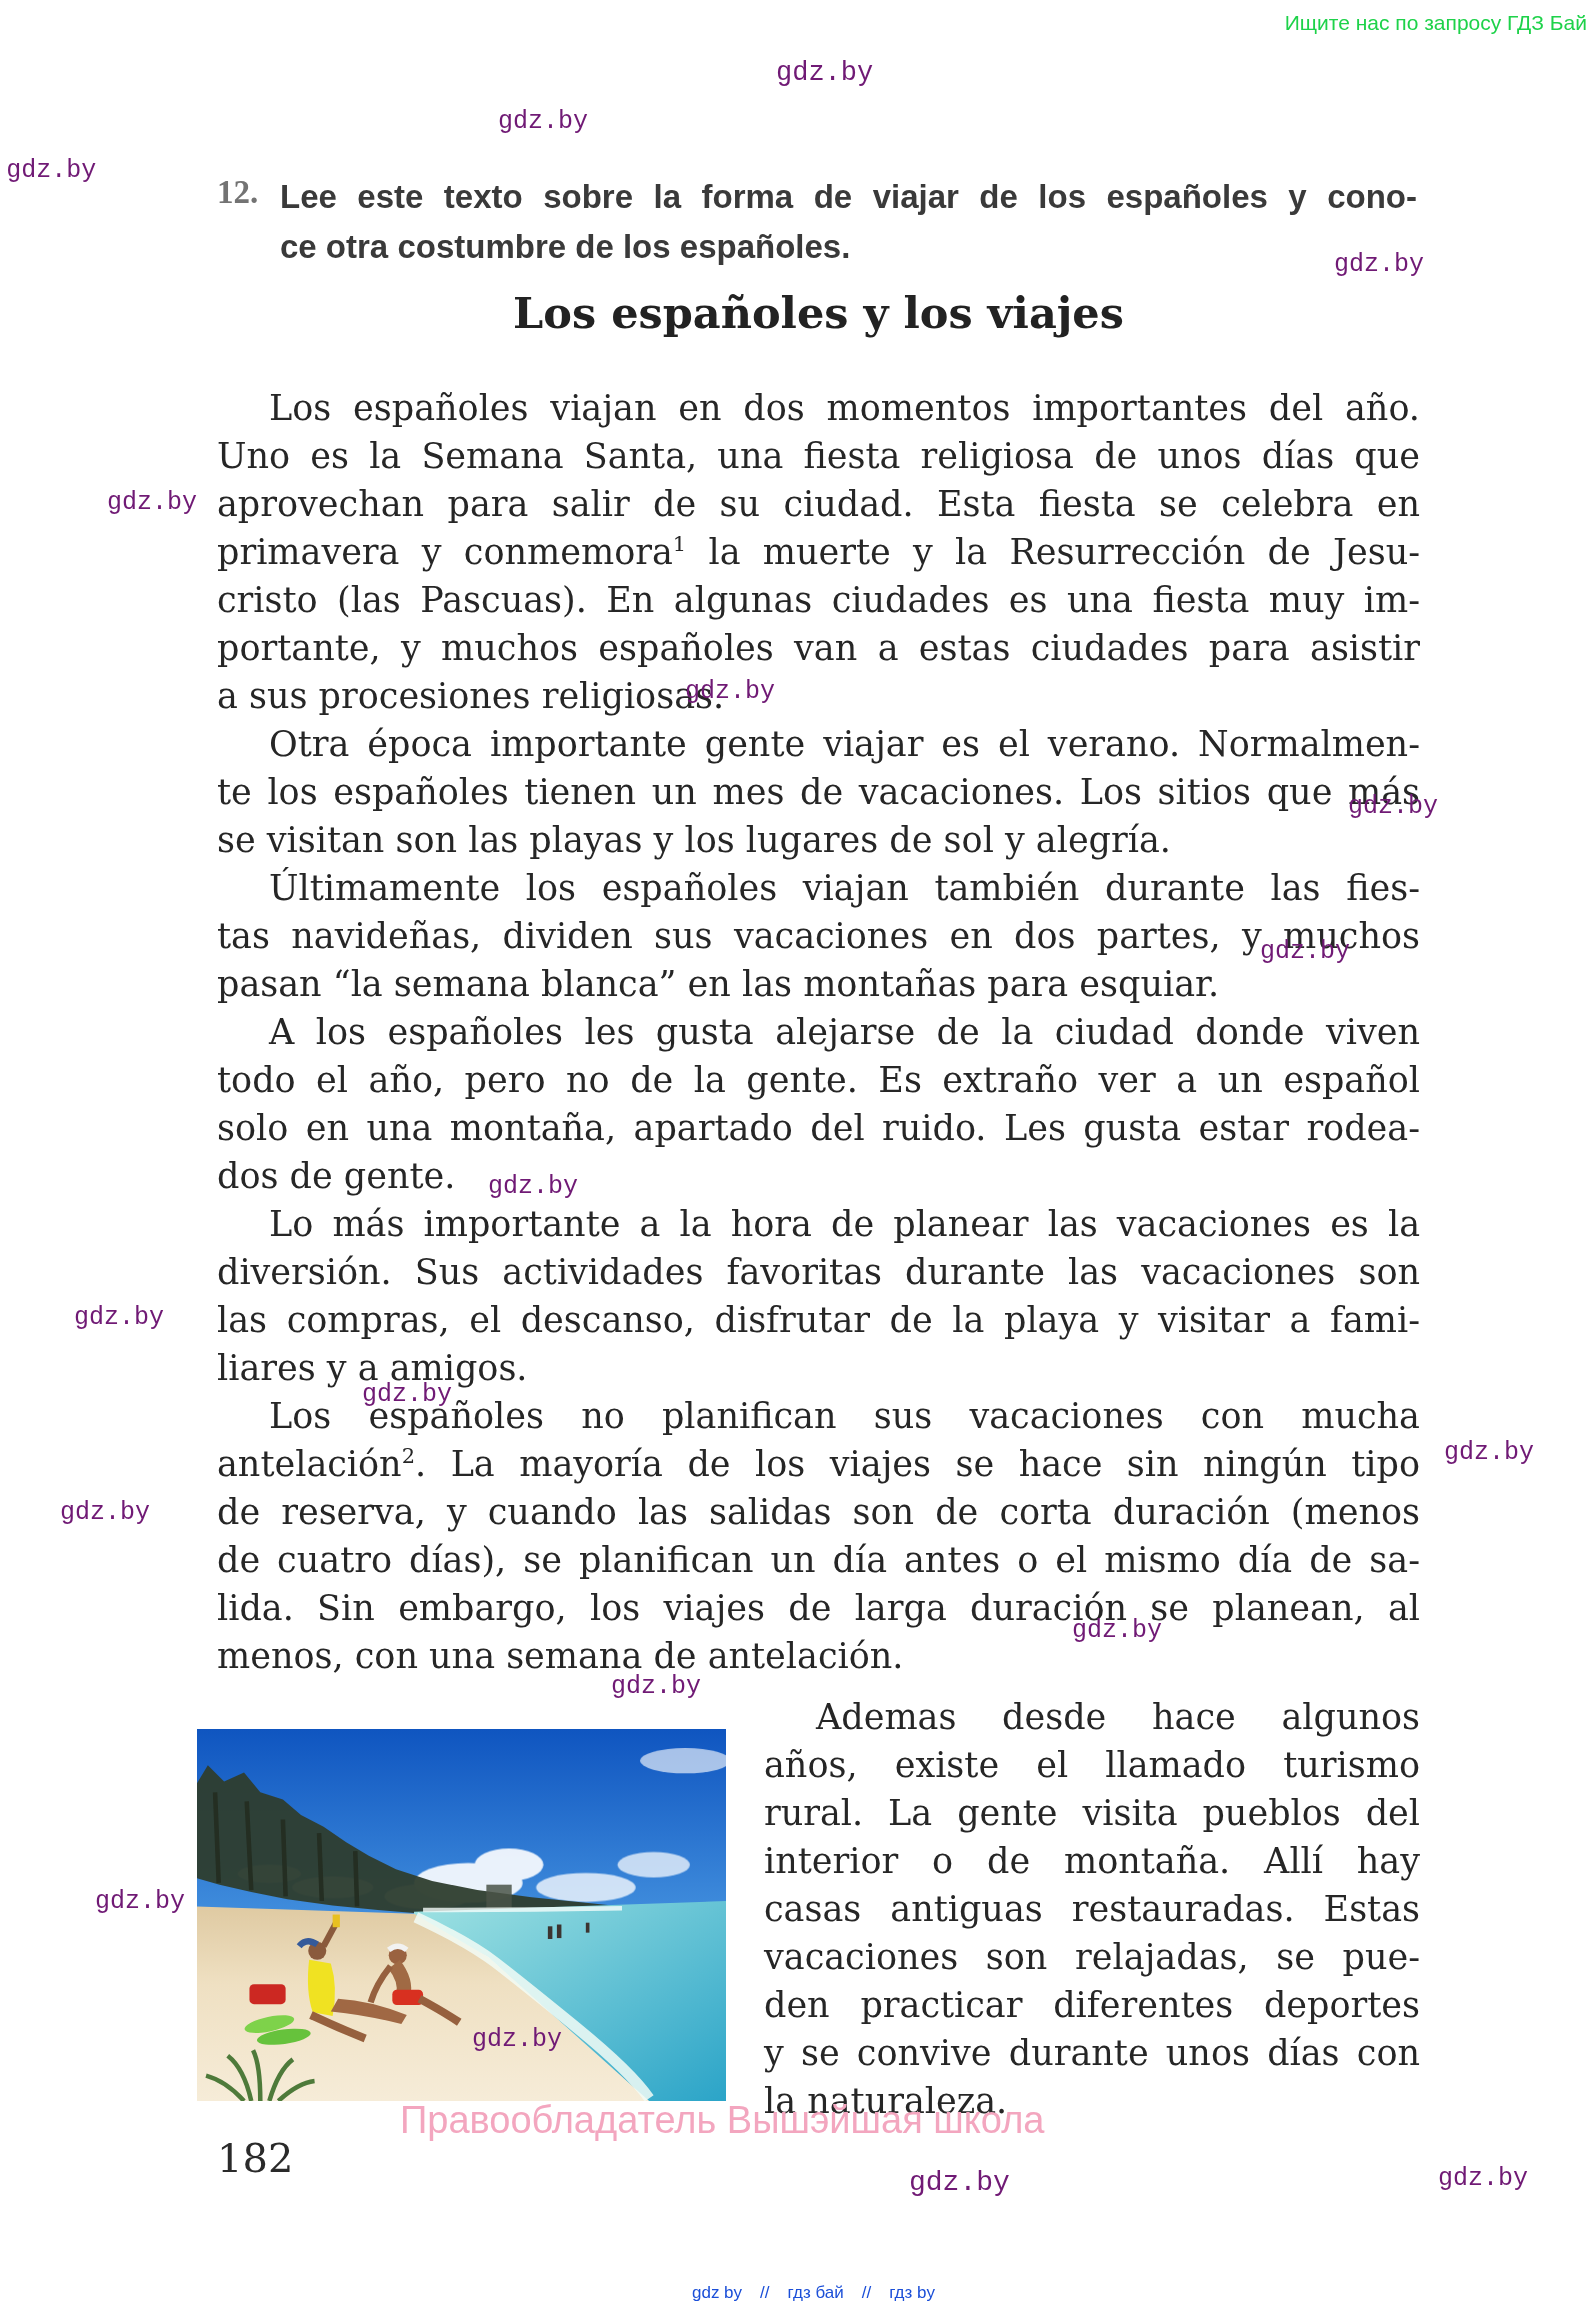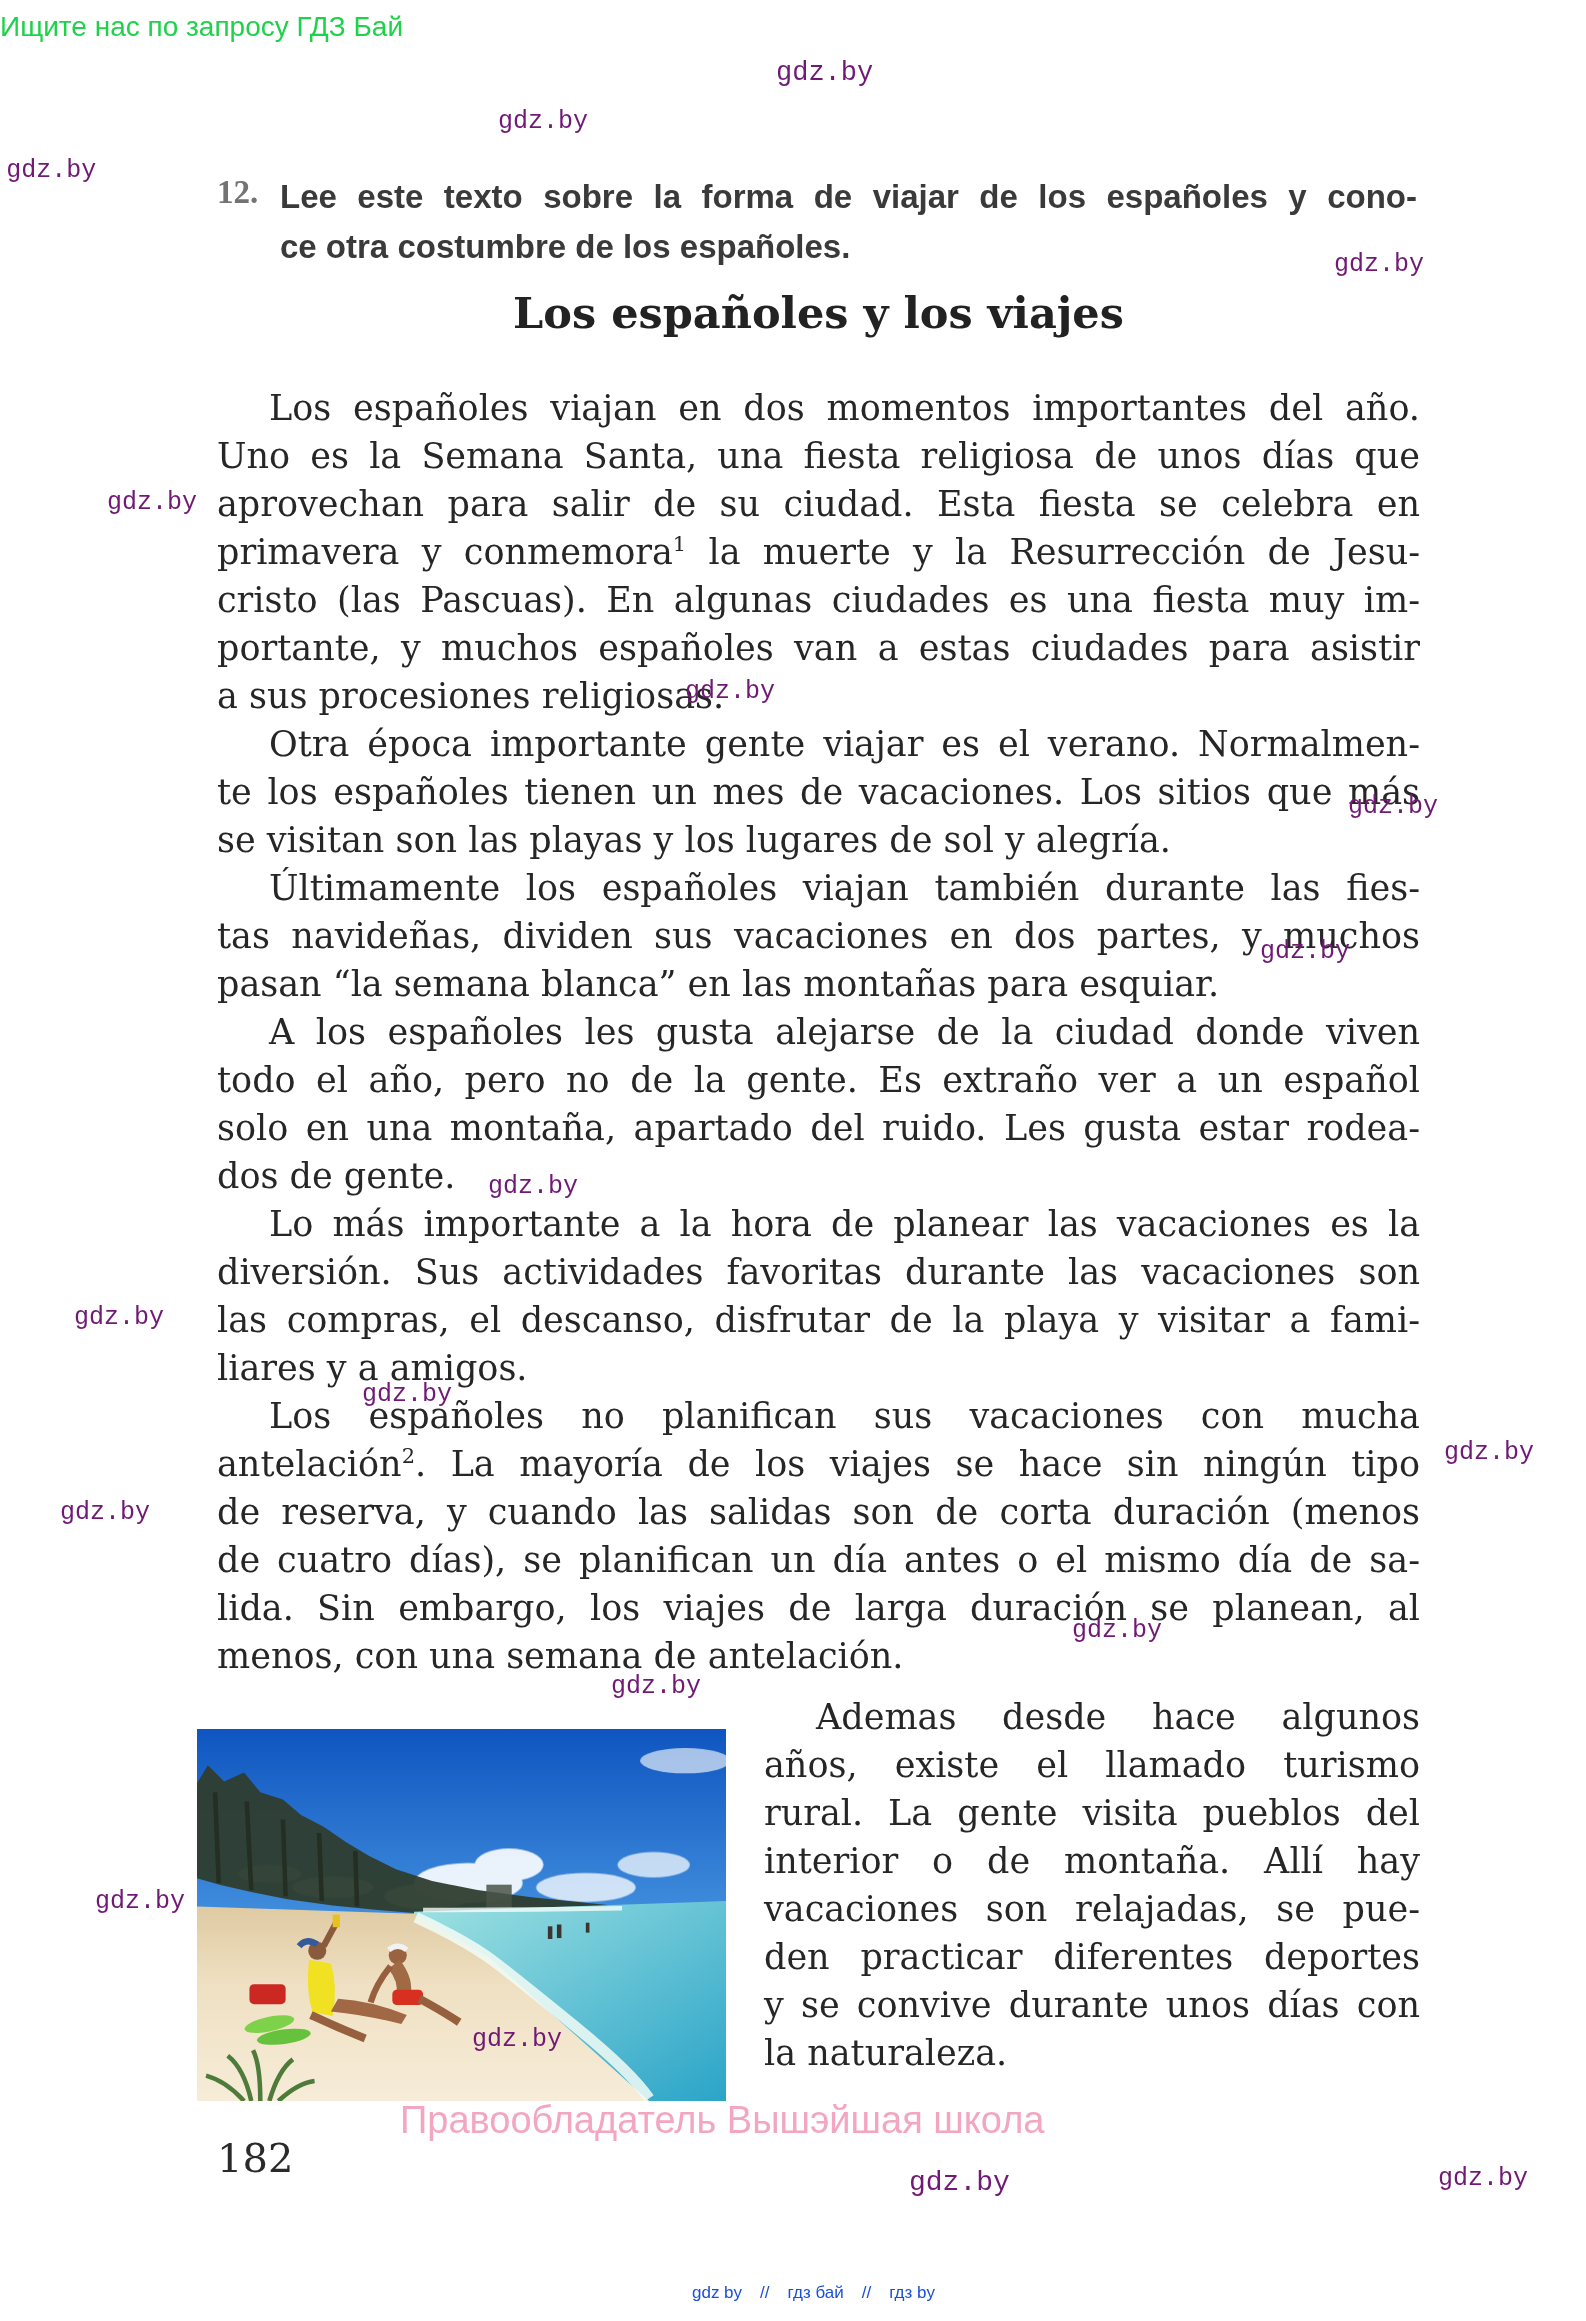--- a/index.html
+++ b/index.html
@@ -2,22 +2,22 @@
 <html style="font-size:14.5px"><head>
 <meta charset="utf-8">
 <style>
   html,body{margin:0;padding:0;background:#e8e8e8;}
   .page{position:relative;width:1587px;height:2321px;background:#ffffff;overflow:hidden;
         font-family:"DejaVu Serif",serif;color:#262626;margin:0 auto;}
   
   .wm{position:absolute;font-family:Liberation Mono, monospace;font-size:25px;color:#701a75;
       white-space:nowrap;z-index:6;}
   
-  .promo{position:absolute;top:11px;left:0;width:100%;text-align:left;
-         font-family:"Liberation Sans",sans-serif;font-size:28px;color:#1ed24a;z-index:2;}
+  .promo{position:absolute;top:11px;left:0;width:100%;text-align:right;
+         font-family:"Liberation Sans",sans-serif;font-size:21px;color:#1ed24a;z-index:2;}
   
   .exnum{position:absolute;left:217px;top:174px;font-family:Liberation Serif, serif;
          font-weight:bold;font-size:33px;color:#737373;}
   .exercise{position:absolute;left:280px;top:172px;width:1137px;
             font-family:"Liberation Sans",sans-serif;font-weight:bold;font-size:33px;
             line-height:50px;color:#3a3a3a;}
   .exercise .jl{text-align:justify;text-align-last:justify;}
   .exercise .ll{text-align:left;}
   
   .title{position:absolute;left:217px;top:288px;width:1203px;text-align:center;
@@ -184,20 +184,21 @@
         <path d="M90,411 q22,-20 40,-22"></path>
       </g>
     </svg>
   </div>
 
   <div class="body2">
     <div class="ln ind">Ademas desde hace algunos</div>
     <div class="ln">años, existe el llamado turismo</div>
     <div class="ln">rural. La gente visita pueblos del</div>
     <div class="ln">interior o de montaña. Allí hay</div>
+    <div class="ln">casas antiguas restauradas. Estas</div>
     <div class="ln">vacaciones son relajadas, se pue-</div>
     <div class="ln">den practicar diferentes deportes</div>
     <div class="ln">y se convive durante unos días con</div>
     <div class="ln last">la naturaleza.</div>
   </div>
 
   <div class="copyright">Правообладатель Вышэйшая школа</div>
   <div class="pageno">182</div>
 
   <div class="footer">

